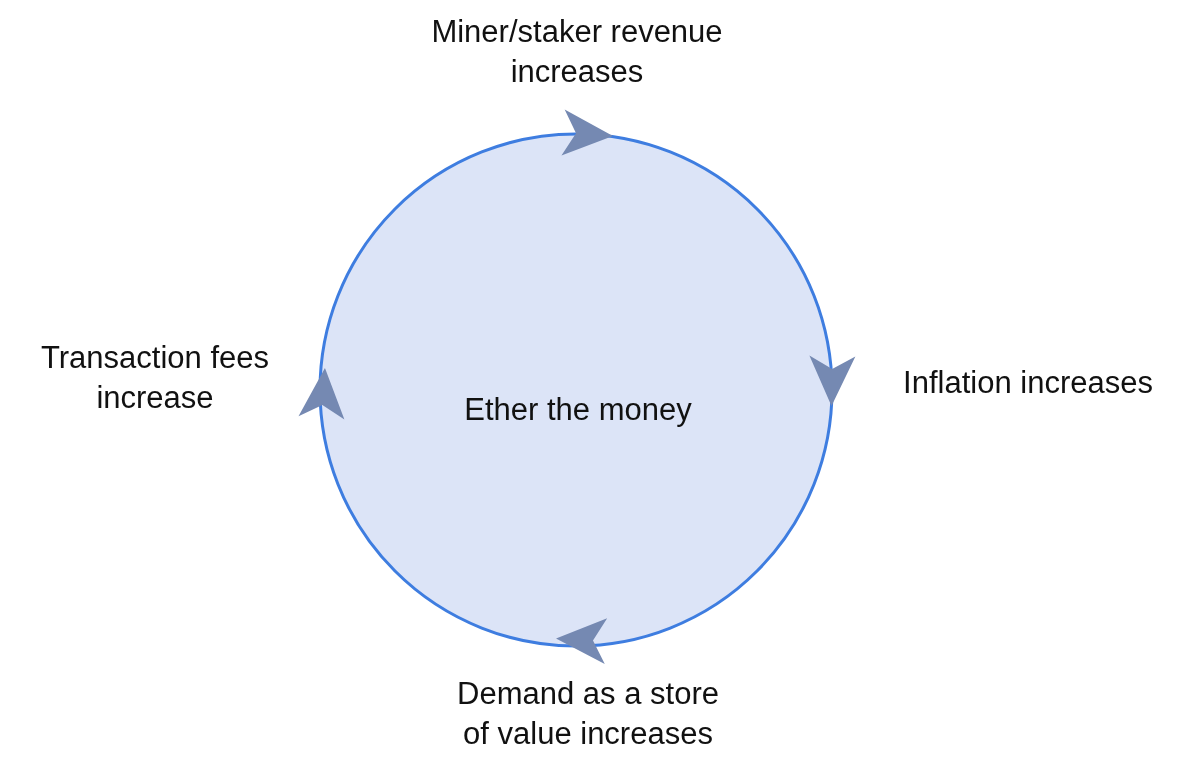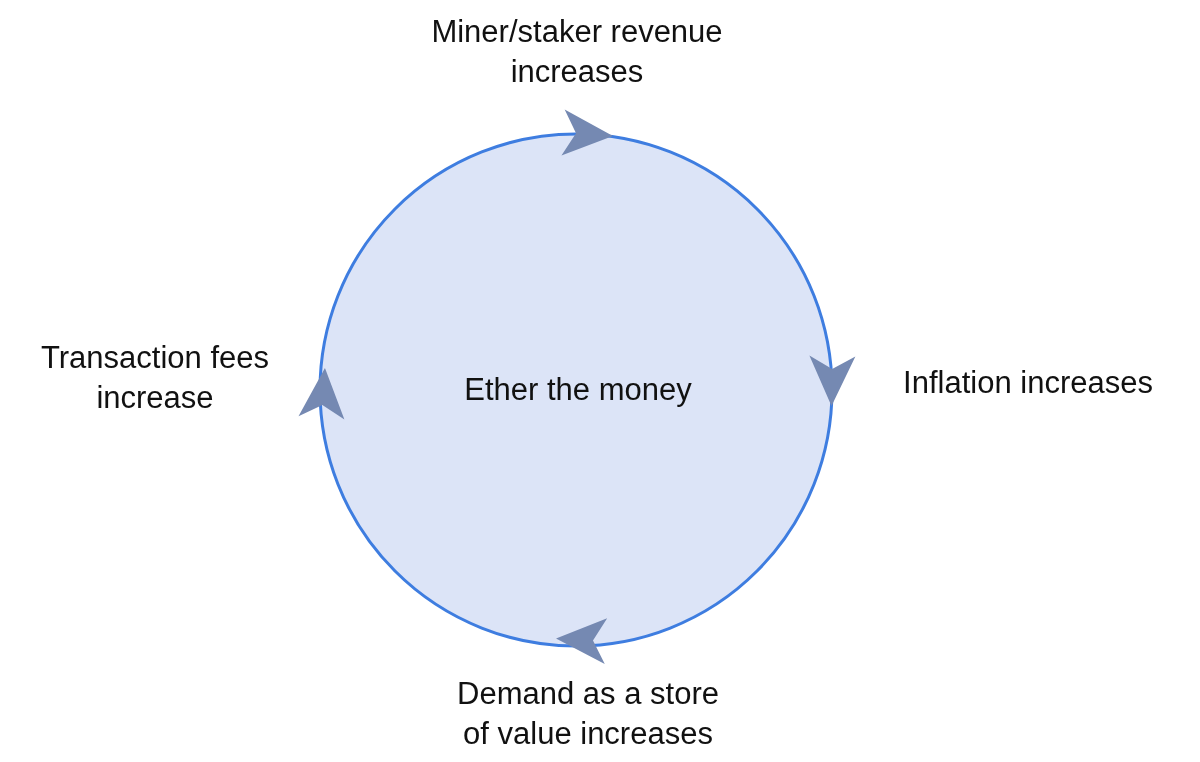--- a/index.html
+++ b/index.html
@@ -30,21 +30,21 @@
     transform: translateX(-50%);
     color: #111111;
   }
   .label.single {
     white-space: nowrap;
   }
   #label-top    { left: 577px; top: 12px;  }
   #label-right  { left: 1028px; top: 363px; }
   #label-bottom { left: 588px; top: 674px; }
   #label-left   { left: 155px; top: 338px; }
-  #label-center { left: 578px; top: 370px; }
+  #label-center { left: 578px; top: 390px; }
 </style>
 </head>
 <body>
 
 <div id="canvas">
 
   <svg id="cycle-svg" width="1200" height="762" viewBox="0 0 1200 762">
 
     <circle cx="576" cy="390" r="256" stroke-width="3" fill="#dce4f7" stroke="#3e7de0"></circle>
 

